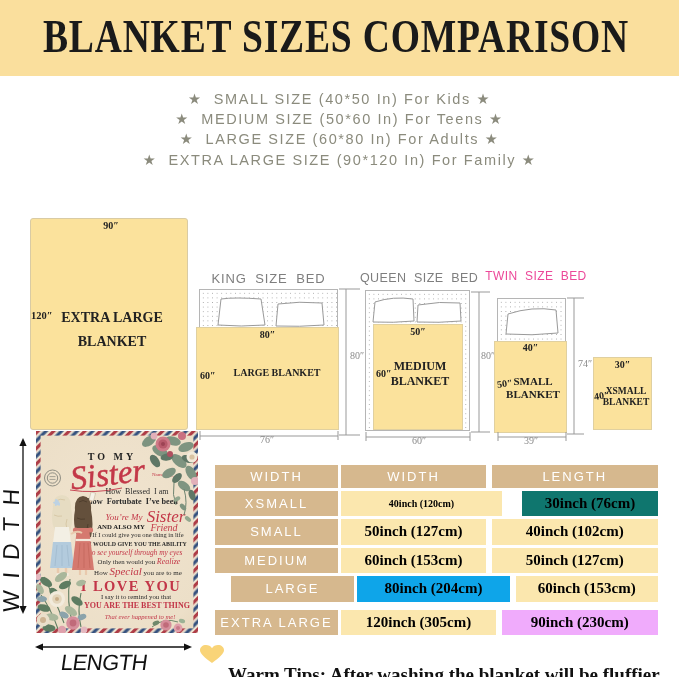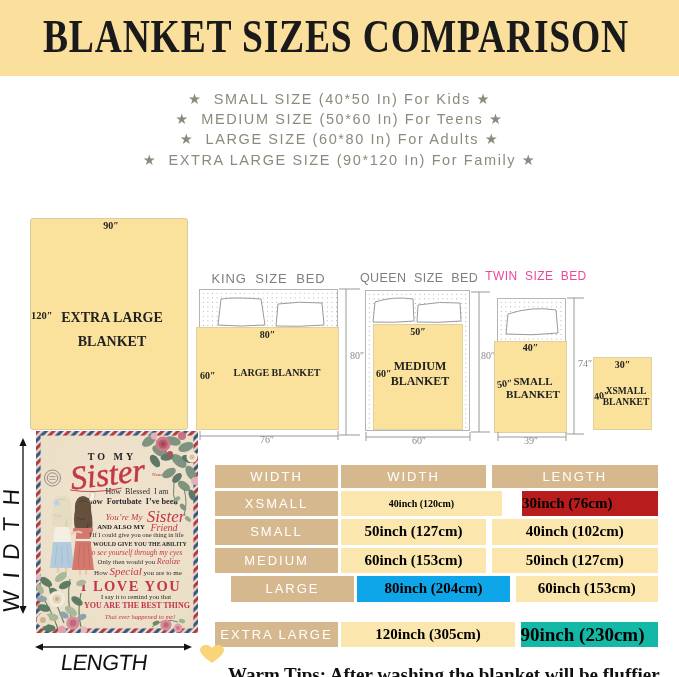--- a/index.html
+++ b/index.html
@@ -341,45 +341,45 @@
 
   <div style="display:flex;margin-bottom:3px;">
     <div style="width:123px;margin-right:3px;background:#d6b88e;color:#fff;text-align:center;font-size:13px;letter-spacing:2px;line-height:23px;">WIDTH</div>
     <div style="width:145px;margin-right:5.5px;background:#d6b88e;color:#fff;text-align:center;font-size:13px;letter-spacing:2px;line-height:23px;">WIDTH</div>
     <div style="flex:1;background:#d6b88e;color:#fff;text-align:center;font-size:13px;letter-spacing:2px;line-height:23px;">LENGTH</div>
   </div>
 
   <div style="display:flex;margin-bottom:3px;">
     <div style="width:123px;margin-right:3px;background:#d6b88e;color:#fff;text-align:center;font-size:13px;letter-spacing:2px;line-height:25.4px;">XSMALL</div>
     <div class="serif" style="width:161px;margin-right:20px;background:#fbe7ae;text-align:center;font-size:10px;font-weight:bold;line-height:25.4px;">40inch (120cm)</div>
-    <div class="serif" style="flex:1;background:#b91c1c;font-size:15px;font-weight:bold;line-height:25.4px;">30inch (76cm)</div>
+    <div class="serif" style="flex:1;background:#0f766e;text-align:center;font-size:15px;font-weight:bold;line-height:25.4px;">30inch (76cm)</div>
   </div>
 
   <div style="display:flex;margin-bottom:3px;">
     <div style="width:123px;margin-right:3px;background:#d6b88e;color:#fff;text-align:center;font-size:13px;letter-spacing:2px;line-height:25.4px;">SMALL</div>
     <div class="serif" style="width:145px;margin-right:5.5px;background:#fbe7ae;text-align:center;font-size:15px;font-weight:bold;line-height:25.4px;">50inch (127cm)</div>
     <div class="serif" style="flex:1;background:#fbe7ae;text-align:center;font-size:15px;font-weight:bold;line-height:25.4px;">40inch (102cm)</div>
   </div>
 
   <div style="display:flex;margin-bottom:3px;">
     <div style="width:123px;margin-right:3px;background:#d6b88e;color:#fff;text-align:center;font-size:13px;letter-spacing:2px;line-height:25.4px;">MEDIUM</div>
     <div class="serif" style="width:145px;margin-right:5.5px;background:#fbe7ae;text-align:center;font-size:15px;font-weight:bold;line-height:25.4px;">60inch (153cm)</div>
     <div class="serif" style="flex:1;background:#fbe7ae;text-align:center;font-size:15px;font-weight:bold;line-height:25.4px;">50inch (127cm)</div>
   </div>
 
-  <div style="display:flex;margin-bottom:20px;padding-left:16px;">
+  <div style="display:flex;margin-bottom:8px;padding-left:16px;">
     <div style="width:123px;margin-right:3px;background:#d6b88e;color:#fff;text-align:center;font-size:13px;letter-spacing:2px;line-height:25.4px;">LARGE</div>
     <div class="serif" style="width:153px;margin-right:5.5px;background:#0ea5e9;text-align:center;font-size:15px;font-weight:bold;line-height:25.4px;">80inch (204cm)</div>
     <div class="serif" style="flex:1;background:#fbe7ae;text-align:center;font-size:15px;font-weight:bold;line-height:25.4px;">60inch (153cm)</div>
   </div>
 
   <div style="display:flex;">
     <div style="width:123px;margin-right:3px;background:#d6b88e;color:#fff;text-align:center;font-size:13px;letter-spacing:2px;line-height:25.4px;">EXTRA LARGE</div>
-    <div class="serif" style="width:174px;margin-right:5.5px;background:#fbe7ae;text-align:center;font-size:15px;font-weight:bold;line-height:25.4px;">120inch (305cm)</div>
-    <div class="serif" style="flex:1;background:#14b8a6;font-size:19px;font-weight:bold;line-height:25.4px;">90inch (230cm)</div>
+    <div class="serif" style="width:155px;margin-right:5.5px;background:#fbe7ae;text-align:center;font-size:15px;font-weight:bold;line-height:25.4px;">120inch (305cm)</div>
+    <div class="serif" style="flex:1;background:#f0abfc;text-align:center;font-size:15px;font-weight:bold;line-height:25.4px;">90inch (230cm)</div>
   </div>
 </div>
 
 <svg class="abs" style="left:200px;top:645px;" width="24" height="18" viewBox="0 0 24 18">
   <path d="M12 18 C4.5 12.5 0 8.5 0 5.2 C0 2 2.7 0 6 0 C8.5 0 10.8 1.2 12 3.2 C13.2 1.2 15.5 0 18 0 C21.3 0 24 2 24 5.2 C24 8.5 19.5 12.5 12 18 Z" fill="#f9d478"></path>
 </svg>
 
 <div class="abs serif" style="left:228px;top:664px;font-size:19px;font-weight:bold;color:#111;">Warm Tips: After washing the blanket will be fluffier.</div>
 
 </body></html>

